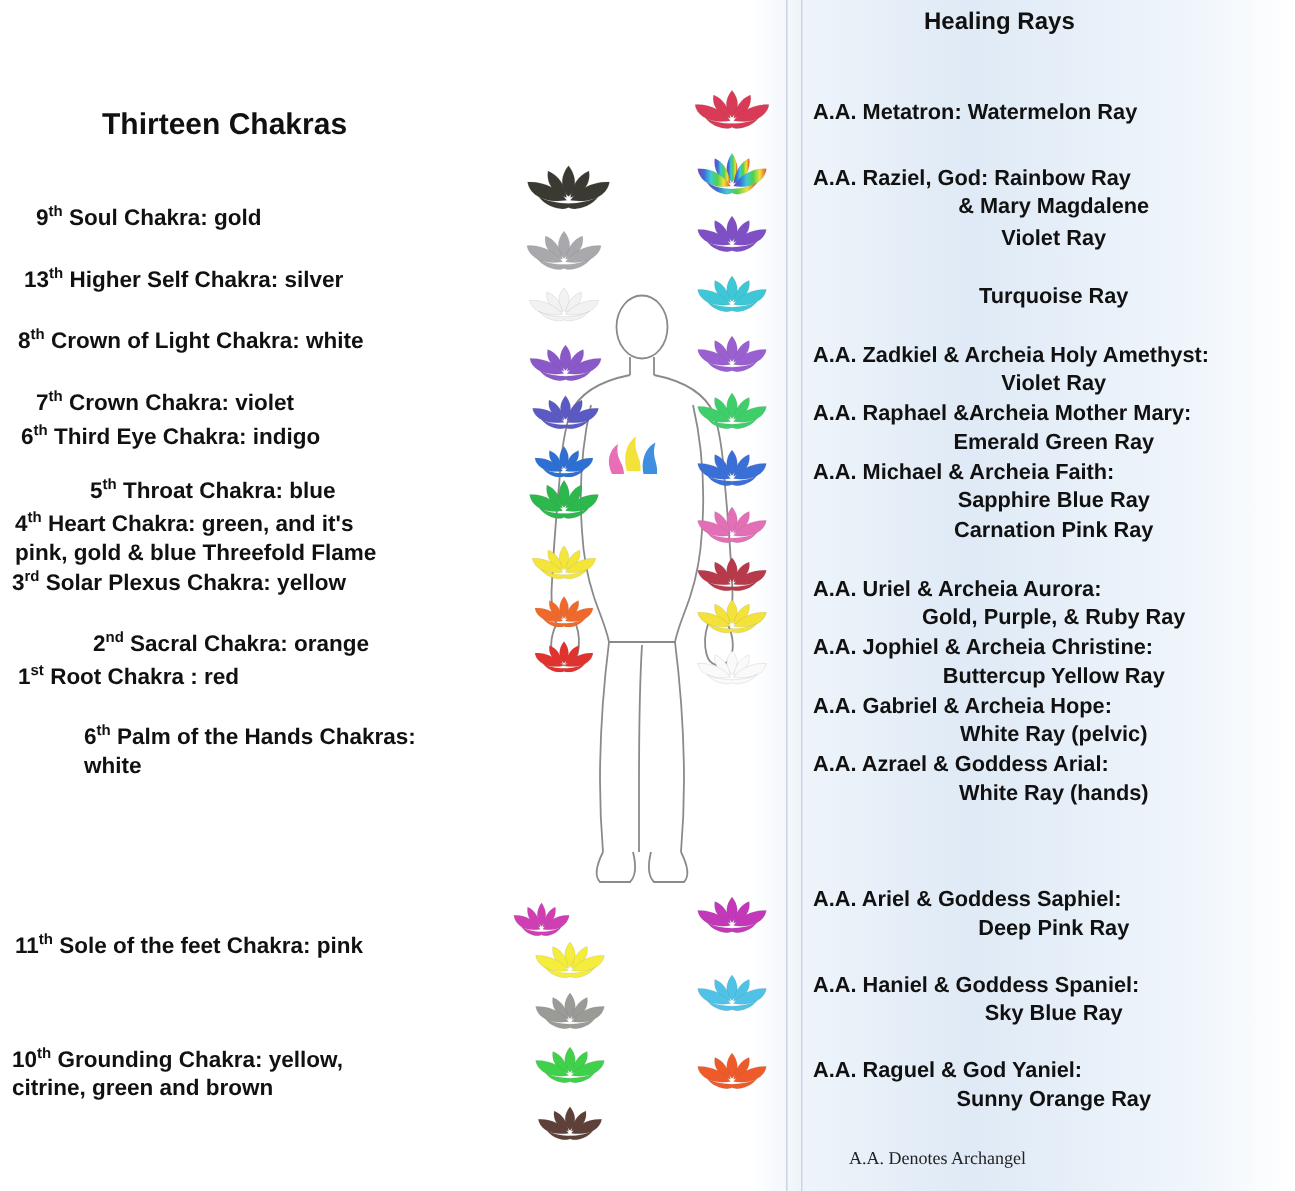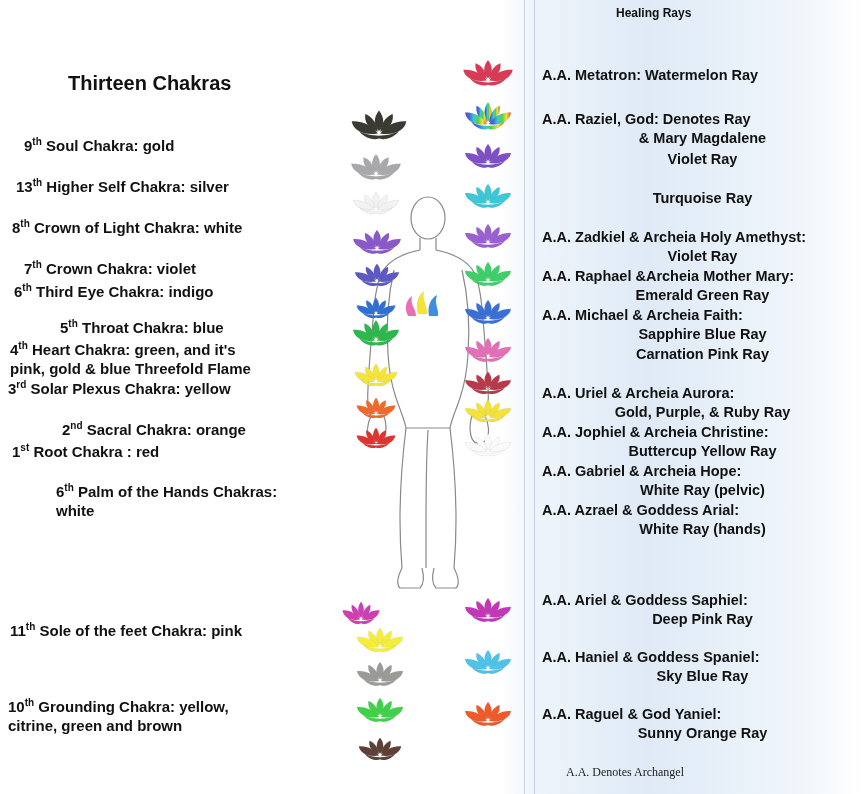--- a/index.html
+++ b/index.html
@@ -84,21 +84,21 @@
     position: absolute;
     left: 536px;
     top: 0;
     width: 327px;
     height: 794px;
   }
   #right-title {
     position: absolute;
     left: 80px;
     top: 6px;
-    font-size: 12px;
+    font-size: 16px;
     font-weight: bold;
     color: #111111;
   }
   .ray-entry {
     position: absolute;
     left: 6px;
     width: 321px;
     font-size: 14.5px;
     font-weight: bold;
     color: #111111;
@@ -547,21 +547,21 @@
             </g>
           </svg>
         </div>
       </div>
   </div>
 
   <div id="right-col">
     <div id="right-title">Healing Rays</div>
     <div id="right-entries">
         <div class="ray-entry" style="top: 66px;"><div>A.A. Metatron: Watermelon Ray</div></div>
-        <div class="ray-entry" style="top: 110px;"><div>A.A. Raziel, God: Denotes Ray</div><div class="ind">&amp; Mary Magdalene</div></div>
+        <div class="ray-entry" style="top: 110px;"><div>A.A. Raziel, God: Rainbow Ray</div><div class="ind">&amp; Mary Magdalene</div></div>
         <div class="ray-entry" style="top: 150px;"><div class="ind">Violet Ray</div></div>
         <div class="ray-entry" style="top: 189px;"><div class="ind">Turquoise Ray</div></div>
         <div class="ray-entry" style="top: 228px;"><div>A.A. Zadkiel &amp; Archeia Holy Amethyst:</div><div class="ind">Violet Ray</div></div>
         <div class="ray-entry" style="top: 267px;"><div>A.A. Raphael &amp;Archeia Mother Mary:</div><div class="ind">Emerald Green Ray</div></div>
         <div class="ray-entry" style="top: 306px;"><div>A.A. Michael &amp; Archeia Faith:</div><div class="ind">Sapphire Blue Ray</div></div>
         <div class="ray-entry" style="top: 345px;"><div class="ind">Carnation Pink Ray</div></div>
         <div class="ray-entry" style="top: 384px;"><div>A.A. Uriel &amp; Archeia Aurora:</div><div class="ind">Gold, Purple, &amp; Ruby Ray</div></div>
         <div class="ray-entry" style="top: 423px;"><div>A.A. Jophiel &amp; Archeia Christine:</div><div class="ind">Buttercup Yellow Ray</div></div>
         <div class="ray-entry" style="top: 462px;"><div>A.A. Gabriel &amp; Archeia Hope:</div><div class="ind">White Ray (pelvic)</div></div>
         <div class="ray-entry" style="top: 501px;"><div>A.A. Azrael &amp; Goddess Arial:</div><div class="ind">White Ray (hands)</div></div>

